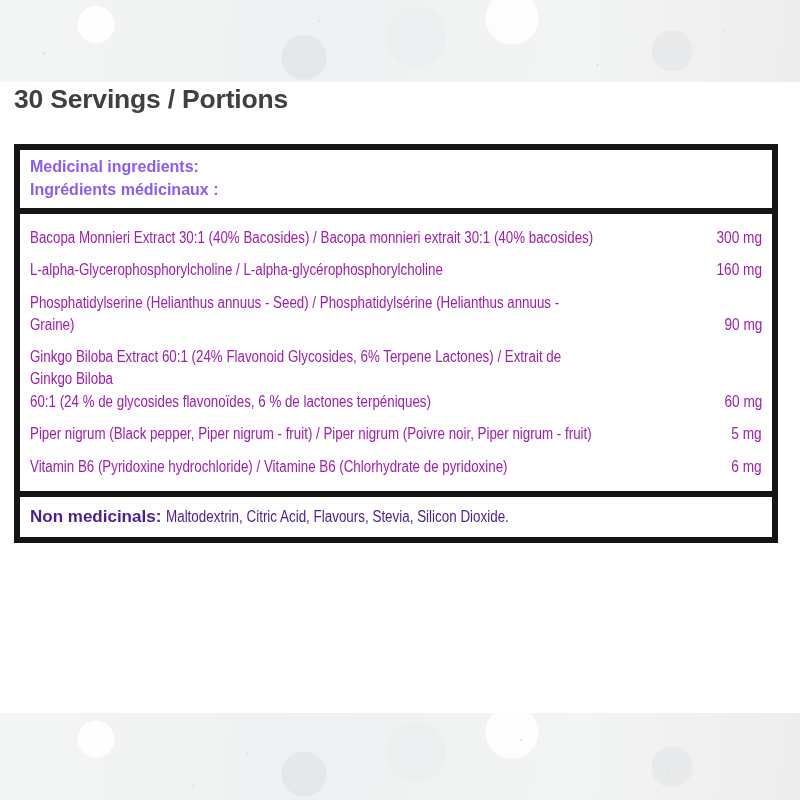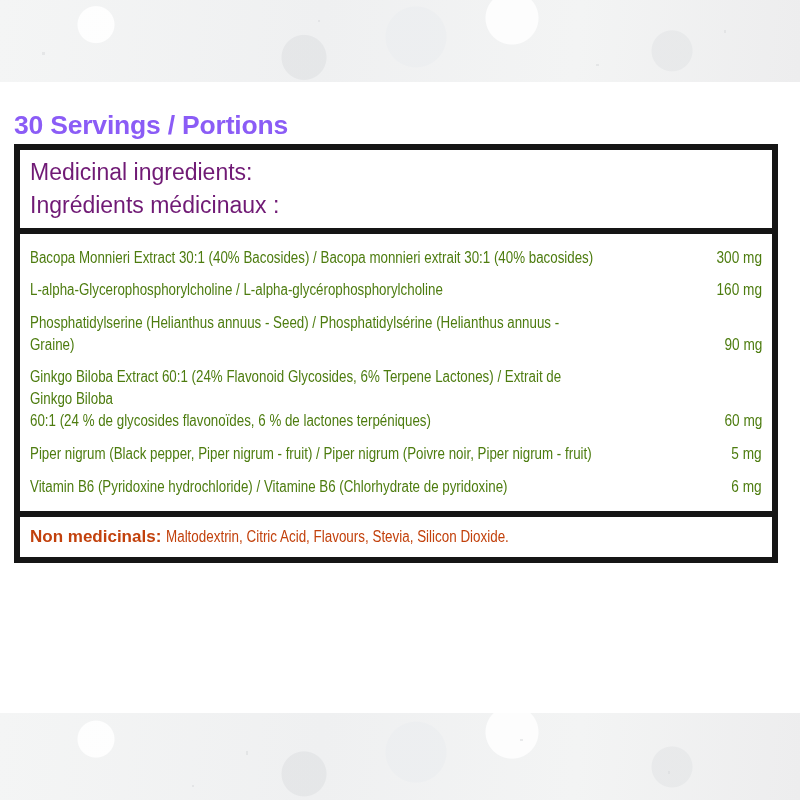--- a/index.html
+++ b/index.html
@@ -43,24 +43,24 @@
     top: 82px;
     left: 0;
     width: 800px;
     height: 631px;
     background: #ffffff;
   }
 
   .servings-title {
     position: absolute;
     left: 14px;
-    top: 28px;
+    top: 2px;
     font-size: 26.5px;
     font-weight: bold;
-    color: #8b5cf6;
+    color: #404040;
     letter-spacing: -0.2px;
     white-space: nowrap;
   }
 
   
   .panel {
     position: absolute;
     left: 14px;
     top: 62px;
     width: 764px;
@@ -70,41 +70,41 @@
   }
 
   .panel-header {
     display: flex;
     justify-content: space-between;
     align-items: flex-start;
     padding: 6px 10px 7px 10px;
     border-bottom: 6px solid #151515;
   }
   .panel-header .col {
-    font-size: 23px;
-    font-weight: normal;
+    font-size: 16px;
+    font-weight: bold;
     line-height: 1.42;
-    color: #701a75;
+    color: #8b5cf6;
     white-space: nowrap;
   }
   .panel-header .col.right { text-align: right; }
 
   
   .rows {
     padding: 7px 10px 8px 10px;
   }
   .row {
     display: flex;
     justify-content: space-between;
     align-items: center;
     font-family: "Liberation Sans Narrow", "Liberation Sans", sans-serif;
     font-stretch: condensed;
     font-size: 15.6px;
     line-height: 1.42;
-    color: #4d7c0f;
+    color: #a21caf;
     padding: 5.2px 0 5.2px 0;
   }
   .row .name {
     transform: scaleX(0.855);
     transform-origin: left center;
     width: 116.9%;
     white-space: normal;
   }
   .row .name .line2 { display: block; }
   .row .amount {
@@ -118,21 +118,21 @@
   .row.two-line .amount { align-self: flex-end; }
 
   
   .panel-footer {
     border-top: 6px solid #151515;
     padding: 7px 10px 8px 10px;
   }
   .footer-line {
     font-size: 16px;
     line-height: 1.48;
-    color: #c2410c;
+    color: #4c1d95;
     white-space: nowrap;
   }
   .footer-line .lbl {
     font-weight: bold;
     font-size: 17px;
   }
   .footer-line .val {
     font-family: "Liberation Sans Narrow", "Liberation Sans", sans-serif;
     font-stretch: condensed;
     font-size: 15.6px;

